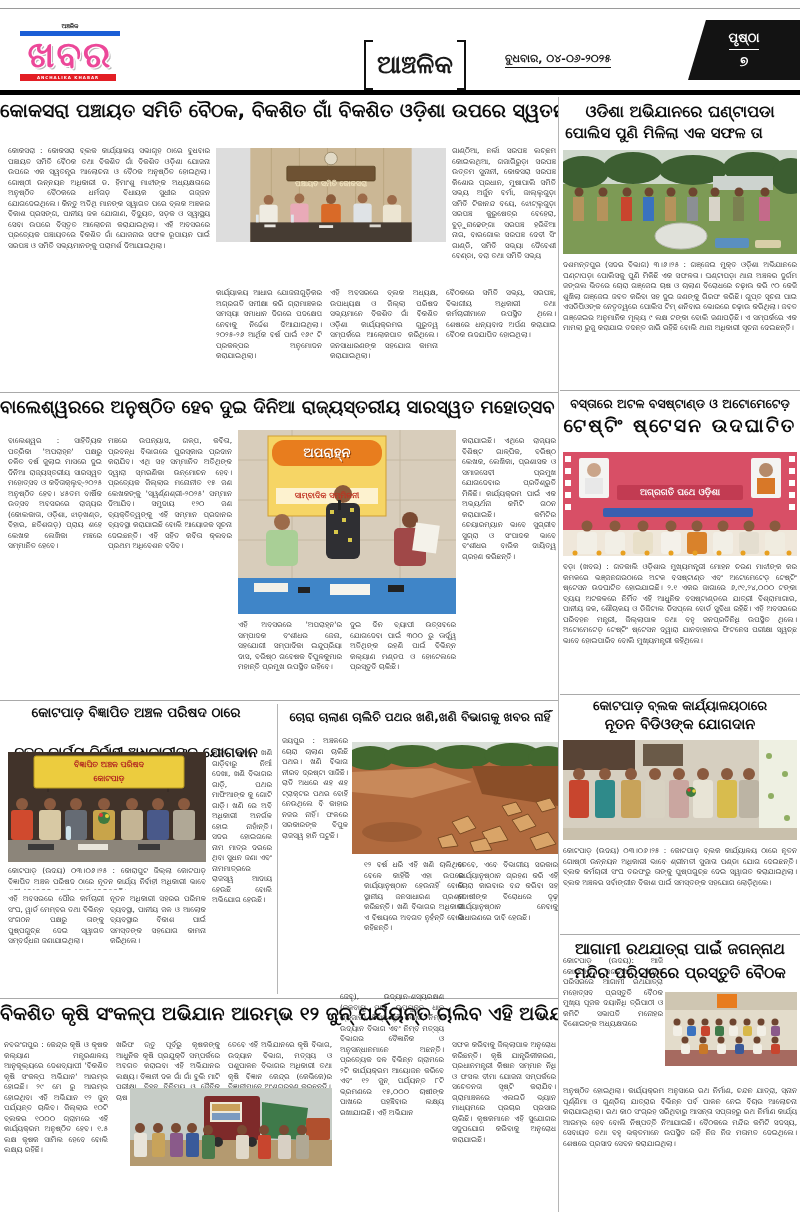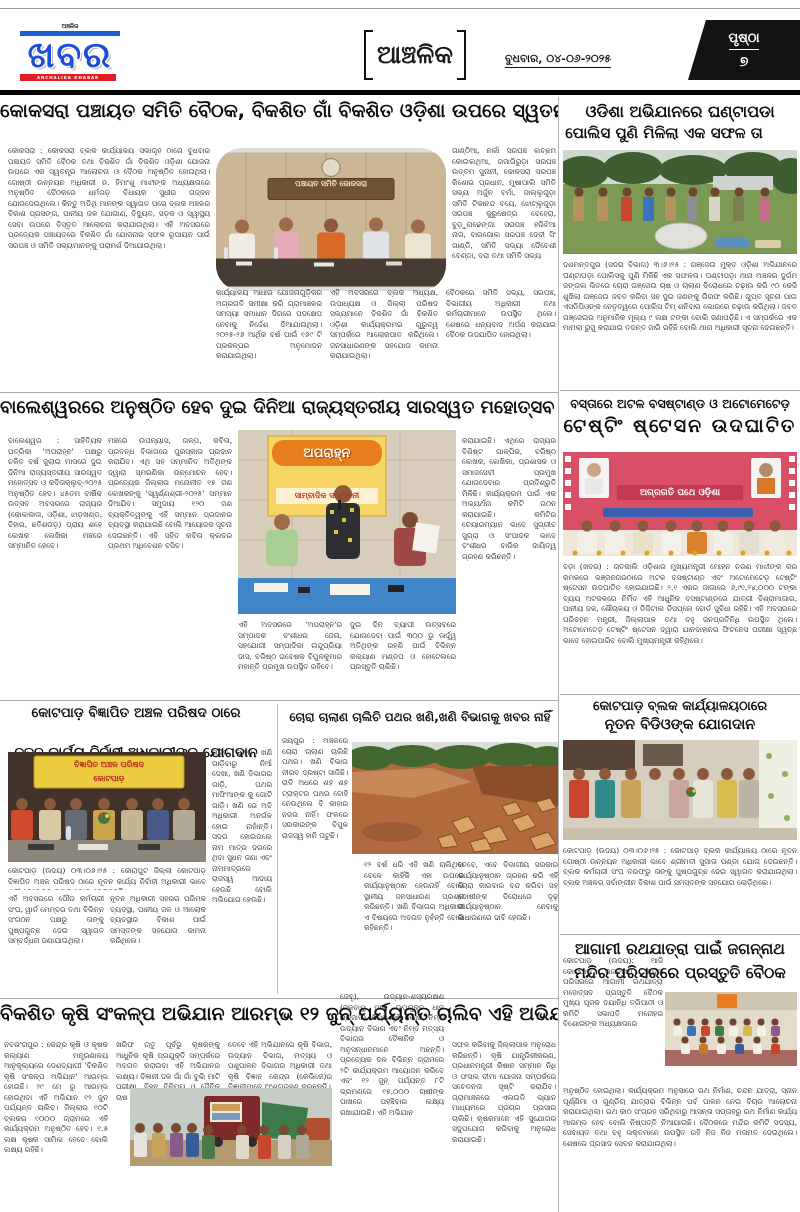--- a/index.html
+++ b/index.html
@@ -6,41 +6,41 @@
   html,body { width:800px; }
   body { position:relative; height:1212px; background:#ffffff; font-family:"DejaVu Sans",sans-serif; color:#1a1a1a; overflow:hidden; }
   .abs { position:absolute; }
   .body-text { font-size:7.4px; line-height:1.42; text-align:justify; color:#222; overflow:hidden; }
   .headline { font-weight:bold; color:#0c0c0c; white-space:nowrap; overflow:hidden; text-align:center; }
   .rule-h { position:absolute; height:1px; background:#a9a9a9; }
   .rule-v { position:absolute; width:1px; background:#b5b5b5; }
   .photo { position:absolute; overflow:hidden; background:#ddd; }
   .photo svg { display:block; width:100%; height:100%; }
   .overlay { position:absolute; display:flex; align-items:center; justify-content:center; text-align:center; line-height:1.1; overflow:hidden; }
-  .masthead-brand { font-weight:bold; color:#1d4ed8; font-size:36px; line-height:1; letter-spacing:2px;
+  .masthead-brand { font-weight:bold; color:#ec4899; font-size:36px; line-height:1; letter-spacing:2px;
     text-shadow:1px 1px 0 #fff,-1px -1px 0 #fff,1px -1px 0 #fff,-1px 1px 0 #fff,2px 2px 0 #b5b5b5; }
   .bracket { width:9px; align-self:stretch; }
   .bracket.l { border-left:2.5px solid #111; border-top:2.5px solid #111; border-bottom:2.5px solid #111; }
   .bracket.r { border-right:2.5px solid #111; border-top:2.5px solid #111; border-bottom:2.5px solid #111; }
 </style>
 </head>
 <body>
 
 <div class="abs" style="left:0;top:8px;width:800px;height:1px;background:#9a9a9a;"></div>
 
 <div class="abs" style="left:18px;top:22px;width:104px;height:64px;">
   <div style="font-size:6px;font-weight:bold;text-align:center;color:#111;">ଅଞ୍ଚଳିକ</div>
   <div style="height:5px;background:#1b5ed6;margin:1px 2px;"></div>
   <div class="masthead-brand" style="text-align:center;">ଖବର</div>
   <div style="height:7px;background:#e31e24;margin:1px 6px 0 2px;display:flex;align-items:center;justify-content:center;">
     <span style="font-size:4px;color:#fff;letter-spacing:1px;font-weight:bold;">ANCHALIKA KHABAR</span>
   </div>
 </div>
 
-<div class="abs" style="left:330px;top:30px;width:170px;height:50px;display:flex;align-items:stretch;justify-content:center;gap:4px;">
+<div class="abs" style="left:330px;top:40px;width:170px;height:50px;display:flex;align-items:stretch;justify-content:center;gap:4px;">
   <span class="bracket l"></span>
   <span style="font-size:25px;font-weight:bold;align-self:center;white-space:nowrap;">ଆଞ୍ଚଳିକ</span>
   <span class="bracket r"></span>
 </div>
 
 <div class="abs" style="left:505px;top:52px;font-size:11px;font-weight:bold;border-bottom:1.5px solid #111;padding-bottom:2px;white-space:nowrap;">ବୁଧବାର, ୦୪-୦୬-୨୦୨୫</div>
 
 <div class="abs" style="left:688px;top:20px;width:112px;height:60px;background:#131313;clip-path:polygon(16% 0,100% 0,100% 100%,0 100%);display:flex;flex-direction:column;align-items:center;justify-content:center;color:#fff;">
   <span style="font-size:13px;font-weight:bold;">ପୃଷ୍ଠା</span>
   <span style="width:30px;height:1px;background:#fff;margin:3px 0;"></span>
@@ -54,21 +54,21 @@
 <div class="rule-h" style="left:0;top:700px;width:558px;"></div>
 <div class="rule-h" style="left:0;top:998px;width:558px;"></div>
 <div class="rule-h" style="left:560px;top:390px;width:240px;"></div>
 <div class="rule-h" style="left:560px;top:694px;width:240px;"></div>
 <div class="rule-h" style="left:560px;top:934px;width:240px;"></div>
 <div class="rule-v" style="left:277px;top:704px;height:290px;"></div>
 
 <div class="abs headline" style="left:0;top:99px;width:558px;height:28px;font-size:19px;">କୋକସରା ପଞ୍ଚାୟତ ସମିତି ବୈଠକ, ବିକଶିତ ଗାଁ ବିକଶିତ ଓଡ଼ିଶା ଉପରେ ସ୍ୱତନ୍ତ୍ର ଆଲୋଚନା</div>
 <div class="abs body-text" style="left:8px;top:146px;width:202px;height:240px;">କୋକସରା : କୋକସରା ବ୍ଲକ କାର୍ଯ୍ୟାଳୟ ସଭାଗୃହ ଠାରେ ବୁଧବାର ପଞ୍ଚାୟତ ସମିତି ବୈଠକ ତଥା ବିକଶିତ ଗାଁ ବିକଶିତ ଓଡ଼ିଶା ଯୋଜନା ଉପରେ ଏକ ସ୍ୱତନ୍ତ୍ର ଆଲୋଚନା ଓ ବୈଠକ ଅନୁଷ୍ଠିତ ହୋଇଥିଲା। ଗୋଷ୍ଠୀ ଉନ୍ନୟନ ଅଧିକାରୀ ଡ. ହିମାଂଶୁ ମାଝୀଙ୍କ ଅଧ୍ୟକ୍ଷତାରେ ଅନୁଷ୍ଠିତ ବୈଠକରେ ଧର୍ମଗଡ଼ ବିଧାୟକ ସୁଧୀର ଗଜ୍ଜନ ଯୋଗଦେଇଥିଲେ। କିନ୍ତୁ ଅତିଥି ମାନଙ୍କ ସ୍ୱାଗତ ପରେ ବ୍ଲକ ଅଞ୍ଚଳର ବିକାଶ ପ୍ରସଙ୍ଗ, ପାନୀୟ ଜଳ ଯୋଗାଣ, ବିଦ୍ୟୁତ, ସଡ଼କ ଓ ସ୍ୱାସ୍ଥ୍ୟ ସେବା ଉପରେ ବିସ୍ତୃତ ଆଲୋଚନା କରାଯାଇଥିଲା। ଏହି ଅବସରରେ ପ୍ରତ୍ୟେକ ପଞ୍ଚାୟତରେ ବିକଶିତ ଗାଁ ଯୋଜନାର ସଫଳ ରୂପାୟନ ପାଇଁ ସରପଞ୍ଚ ଓ ସମିତି ସଭ୍ୟମାନଙ୍କୁ ପରାମର୍ଶ ଦିଆଯାଇଥିଲା।</div>
 
-<div class="photo" style="left:216px;top:148px;width:230px;height:143px;border-radius:26px;">
+<div class="photo" style="left:216px;top:148px;width:230px;height:94px;">
   <svg viewBox="0 0 230 134">
     <rect width="230" height="134" fill="#cbb795"></rect>
     <g stroke="#b5a079" stroke-width="1">
       <line x1="30" y1="0" x2="30" y2="104"></line>
         <line x1="70" y1="0" x2="70" y2="104"></line>
       <line x1="110" y1="0" x2="110" y2="104"></line>
         <line x1="150" y1="0" x2="150" y2="104"></line>
       <line x1="190" y1="0" x2="190" y2="104"></line>
     </g>
     <circle cx="115" cy="15" r="9" fill="#e2dac6" stroke="#8a7a5a"></circle>

